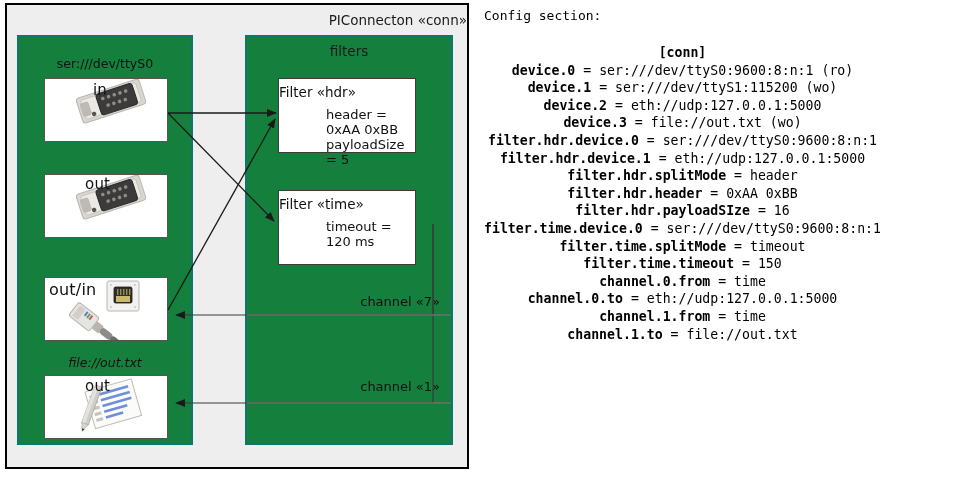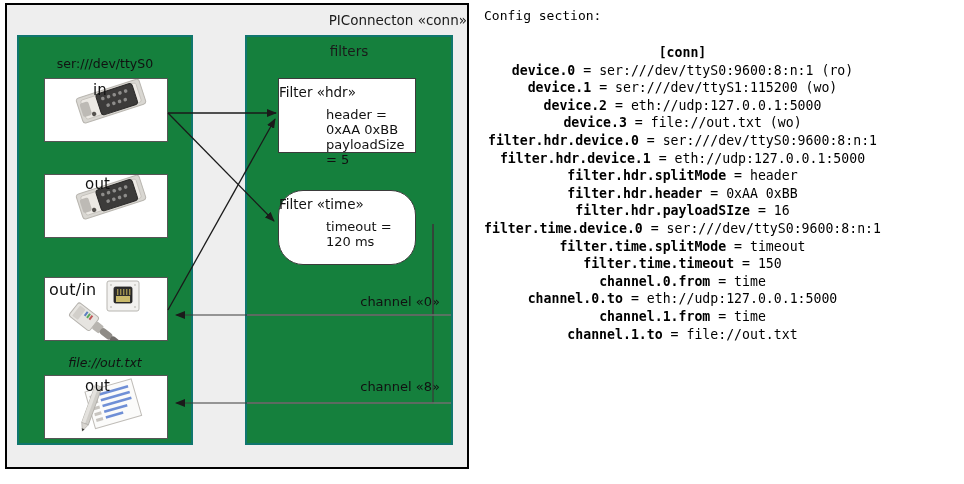--- a/index.html
+++ b/index.html
@@ -277,29 +277,29 @@
   </div>
 
   <div class="filter-box" style="left:278px; top:78px; width:138px; height:75px;">
     <div class="filter-title">Filter «hdr»</div>
     <div class="filter-props">
       <div>header = 0xAA 0xBB</div>
       <div>payloadSize = 5</div>
     </div>
   </div>
 
-  <div class="filter-box" style="left:278px; top:190px; width:138px; height:75px;border-radius:25px;">
+  <div class="filter-box" style="left:278px; top:190px; width:138px; height:75px;">
     <div class="filter-title">Filter «time»</div>
     <div class="filter-props">
       <div>timeout = 120 ms</div>
     </div>
   </div>
 
-  <div class="channel-label" style="left:240px; top:294px; width:200px;">channel «0»</div>
-  <div class="channel-label" style="left:240px; top:379px; width:200px;">channel «8»</div>
+  <div class="channel-label" style="left:240px; top:294px; width:200px;">channel «7»</div>
+  <div class="channel-label" style="left:240px; top:379px; width:200px;">channel «1»</div>
 
   <svg id="edge-layer">
     <defs>
       <marker id="ah" markerWidth="10" markerHeight="8" refX="9" refY="4" orient="auto" markerUnits="userSpaceOnUse">
         <path d="M0,0 L10,4 L0,8 z" fill="#1a1a1a"></path>
       </marker>
     </defs>
 
     <path d="M168,113 L276,113" fill="none" stroke="#1a1a1a" stroke-width="1.3" marker-end="url(#ah)"></path>
 

